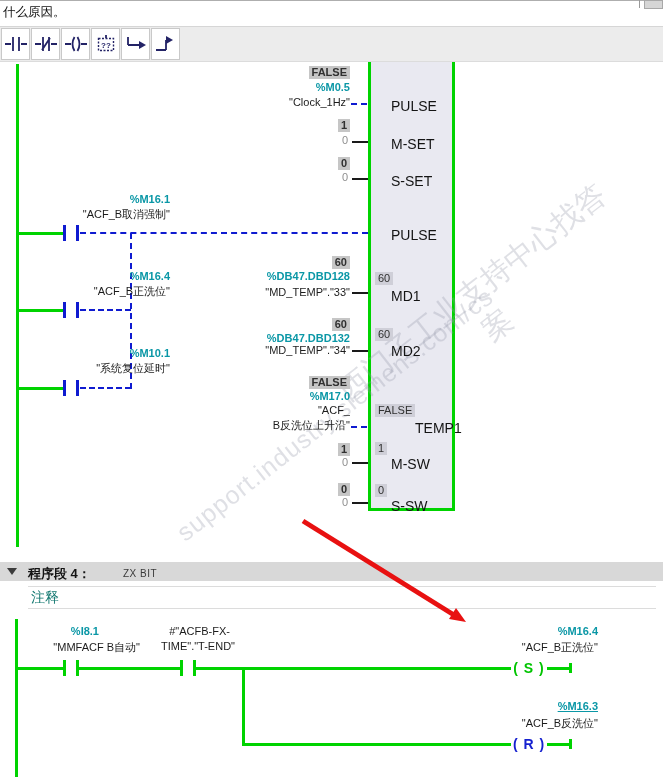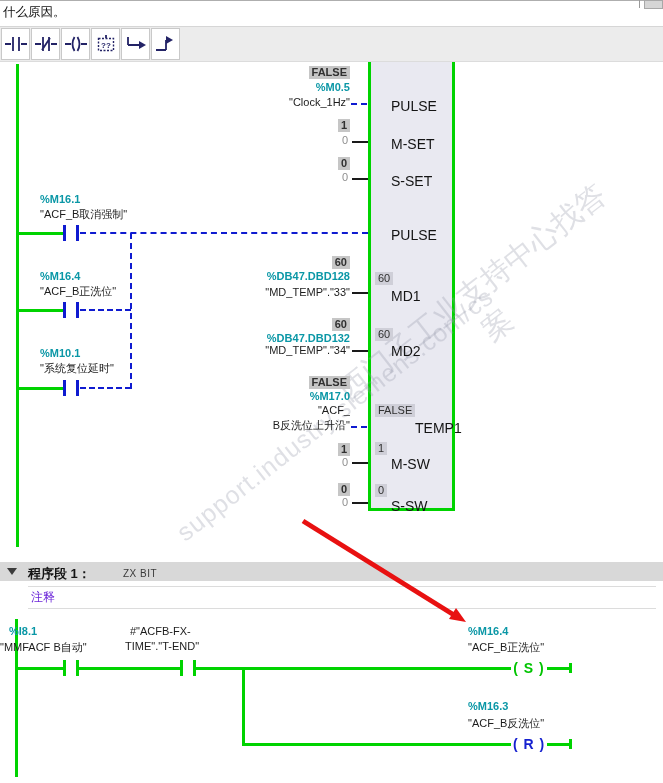--- a/index.html
+++ b/index.html
@@ -10,21 +10,21 @@
   .hgreen{position:absolute;height:3px;background:#00d300;}
   .vgreen{position:absolute;width:3px;background:#00d300;}
   .hblack{position:absolute;height:2px;background:#1a1a1a;}
   .hdash{position:absolute;height:0;border-top:2px dashed #0f1bd0;}
   .vdash{position:absolute;width:0;border-left:2px dashed #0f1bd0;}
   .cbar-blue{position:absolute;width:3px;height:16px;background:#0f1bd0;}
   .cbar-green{position:absolute;width:3px;height:16px;background:#00d300;}
   
   .addr{position:absolute;color:#0a97a6;font-weight:bold;font-size:11px;white-space:nowrap;}
   .sym{position:absolute;color:#1c1c1c;font-size:11px;white-space:nowrap;}
-  .center{text-align:left;}
+  .center{text-align:right;}
   .rright{text-align:left;}
   .pinlbl{position:absolute;color:#141414;font-size:14px;white-space:nowrap;padding-left:16px;}
   .watchbox{position:absolute;background:#c6c6c6;color:#303030;font-size:11px;line-height:13px;
             padding:0 3px;font-weight:bold;white-space:nowrap;}
   .monbox{position:absolute;background:#cfcfd8;color:#303030;font-size:11px;line-height:13px;
           padding:0 3px;white-space:nowrap;}
   .grayval{position:absolute;color:#8f8f8f;font-size:11px;white-space:nowrap;}
   
   #fb-block{position:absolute;left:368px;top:62px;width:87px;height:449px;background:#e9e9f1;
             border-left:3px solid #00d300;border-right:3px solid #00d300;border-bottom:3px solid #00d300;
@@ -39,21 +39,21 @@
   .tbtn svg{display:block;}
   .icon-stroke{stroke:#232366;stroke-width:1.8;fill:none;}
   .icon-fill{fill:#232366;}
   
   #net-header{position:absolute;left:0;top:562px;width:663px;height:19px;background:#d8d8d8;}
   #net-tri{position:absolute;left:7px;top:568px;width:0;height:0;
            border-left:5px solid transparent;border-right:5px solid transparent;border-top:7px solid #3c3c3c;}
   #net-title{position:absolute;left:28px;top:565px;font-size:13px;font-weight:bold;color:#141414;white-space:nowrap;}
   #net-sub{position:absolute;left:103px;top:568px;font-size:10px;color:#3a3a3a;letter-spacing:.5px;white-space:nowrap;margin-left:20px;}
   .cmline{position:absolute;left:28px;width:628px;height:1px;background:#dcdcdc;}
-  #comment-text{position:absolute;left:31px;top:589px;font-size:12px;color:#6d28d9;}
+  #comment-text{position:absolute;left:31px;top:589px;font-size:14px;color:#0f766e;}
   
   .coil{position:absolute;width:40px;font-size:14px;font-weight:bold;text-align:center;white-space:nowrap;letter-spacing:1px;}
   .coil-green{color:#00c400;}
   .coil-blue{color:#1520cf;}
   
   #annotation{position:absolute;left:42px;top:481px;font-size:13px;font-weight:bold;color:#e31212;
               white-space:nowrap;z-index:5;}
   .wm{position:absolute;color:rgba(150,153,168,0.30);z-index:1;text-align:center;pointer-events:none;}
   #wm1{left:320px;top:268px;width:330px;font-size:30px;transform:rotate(-38deg);}
   #wm2{left:120px;top:400px;width:430px;font-size:25px;letter-spacing:1px;transform:rotate(-38deg);}
@@ -202,39 +202,39 @@
   <div class="vdash" style="left:130px;top:233px;height:156px;"></div>
 
 
   <svg id="red-arrow" width="200" height="135">
     <line x1="13" y1="16" x2="164" y2="110" stroke="#e81111" stroke-width="5"></line>
     <polygon points="176,117 159,114 166,103" fill="#e81111"></polygon>
   </svg>
 
   <div id="net-header"></div>
   <div id="net-tri"></div>
-  <div id="net-title">程序段 1：</div>
+  <div id="net-title">程序段 4：</div>
   <div id="net-sub">ZX BIT</div>
 
   <div class="cmline" style="top:586px;"></div>
   <div id="comment-text">注释</div>
   <div class="cmline" style="top:608px;"></div>
 
   <div class="vgreen" style="left:15px;top:619px;height:158px;"></div>
 
   <div class="addr center" style="left:9px;top:625px;width:90px;">%I8.1</div>
   <div class="sym center" style="left:0px;top:640px;width:140px;">"MMFACF B自动"</div>
 
   <div class="sym center" style="left:130px;top:625px;width:100px;">#"ACFB-FX-</div>
   <div class="sym center" style="left:125px;top:640px;width:110px;">TIME"."T-END"</div>
 
   <div class="addr center" style="left:468px;top:625px;width:130px;">%M16.4</div>
   <div class="sym center" style="left:468px;top:640px;width:130px;">"ACF_B正洗位"</div>
 
-  <div class="addr center" style="left:468px;top:700px;width:130px;">%M16.3</div>
+  <div class="addr center" style="left:468px;top:700px;width:130px;text-decoration:underline;">%M16.3</div>
   <div class="sym center" style="left:468px;top:716px;width:130px;">"ACF_B反洗位"</div>
 
   <div class="hgreen" style="left:17px;top:667px;width:46px;"></div>
   <div class="cbar-green" style="left:63px;top:660px;"></div>
   <div class="cbar-green" style="left:76px;top:660px;"></div>
   <div class="hgreen" style="left:79px;top:667px;width:101px;"></div>
   <div class="cbar-green" style="left:180px;top:660px;"></div>
   <div class="cbar-green" style="left:193px;top:660px;"></div>
   <div class="hgreen" style="left:196px;top:667px;width:315px;"></div>
   <div class="coil coil-green" style="left:509px;top:660px;">( S )</div>

